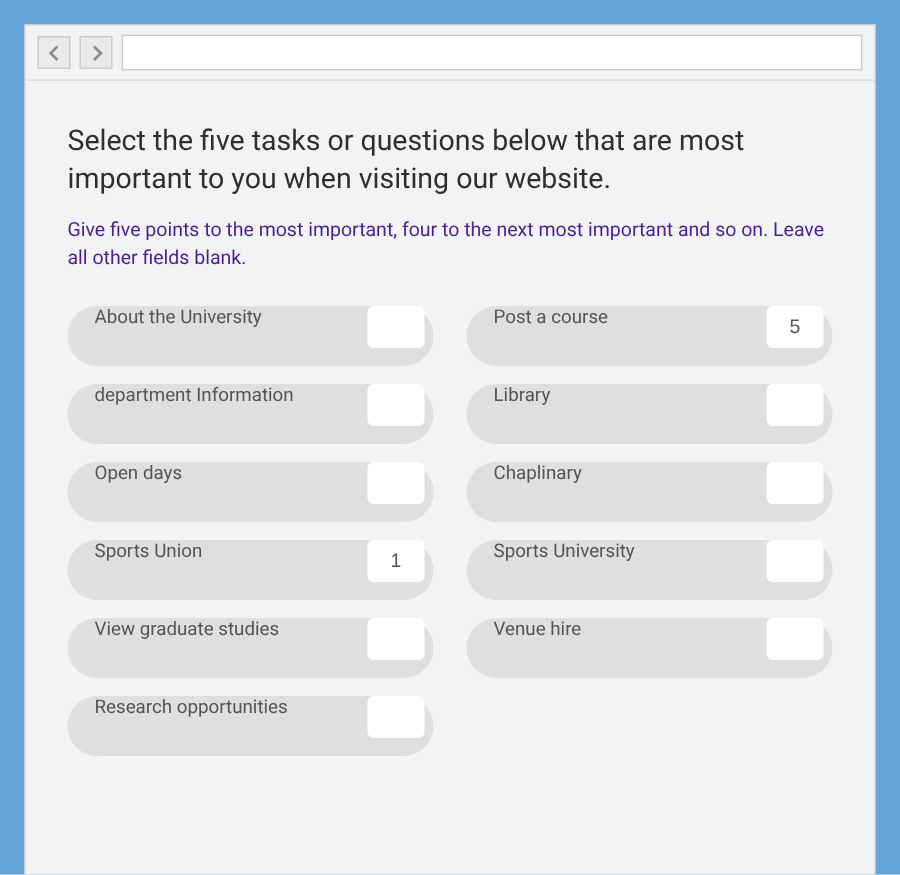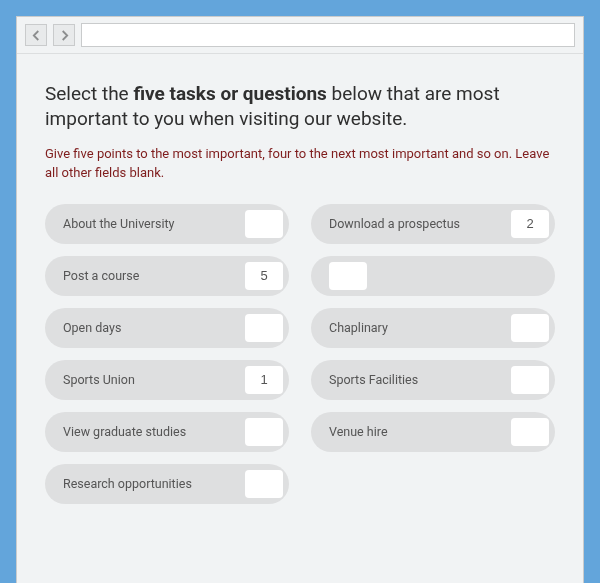--- a/index.html
+++ b/index.html
@@ -43,38 +43,38 @@
   .content {
     padding: 28px 28px 10px 28px;
   }
   .headline {
     font-size: 19px;
     color: #2f2f2f;
     font-weight: 400;
     line-height: 1.3;
     margin-bottom: 14px;
   }
-  .headline b { font-weight: 700; }
+  .headline b { font-weight: 400; }
   .sub {
     font-size: 13px;
-    color: #7f1d1d;
+    color: #4c1d95;
     line-height: 1.4;
     margin-bottom: 22px;
   }
   .grid {
     display: grid;
     grid-template-columns: 1fr 1fr;
     gap: 12px 22px;
   }
   .pill {
     background: #dedfe0;
     border-radius: 26px;
     height: 40px;
     display: flex;
-    align-items: center;
+    align-items: flex-start;
     padding: 0 6px 0 18px;
     justify-content: space-between;
   }
   .pill-label {
     font-size: 12.5px;
     color: #555;
   }
   .pill-input {
     width: 38px;
     height: 28px;
@@ -110,44 +110,45 @@
       <span>Select the </span><b>five tasks or questions</b><span> below that are most important to you when visiting our website.</span>
     </div>
     <div class="sub">Give five points to the most important, four to the next most important and so on. Leave all other fields blank.</div>
 
     <div class="grid" id="grid">
         <div class="pill">
           <span class="pill-label">About the University</span>
           <input class="pill-input" style="">
         </div>
         <div class="pill">
-          <span class="pill-label">Download a prospectus</span>
-          <input class="pill-input" value="2" style="">
-        </div>
-        <div class="pill">
           <span class="pill-label">Post a course</span>
           <input class="pill-input" value="5" style="">
         </div>
         <div class="pill">
+          <span class="pill-label">department Information</span>
+          <input class="pill-input" style="">
+        </div>
+        <div class="pill">
+          <span class="pill-label">Library</span>
           <input class="pill-input" style="">
         </div>
         <div class="pill">
           <span class="pill-label">Open days</span>
           <input class="pill-input" style="">
         </div>
         <div class="pill">
           <span class="pill-label">Chaplinary</span>
           <input class="pill-input" style="">
         </div>
         <div class="pill">
           <span class="pill-label">Sports Union</span>
           <input class="pill-input" value="1" style="">
         </div>
         <div class="pill">
-          <span class="pill-label">Sports Facilities</span>
+          <span class="pill-label">Sports University</span>
           <input class="pill-input" style="">
         </div>
         <div class="pill">
           <span class="pill-label">View graduate studies</span>
           <input class="pill-input" style="">
         </div>
         <div class="pill">
           <span class="pill-label">Venue hire</span>
           <input class="pill-input" style="">
         </div>

